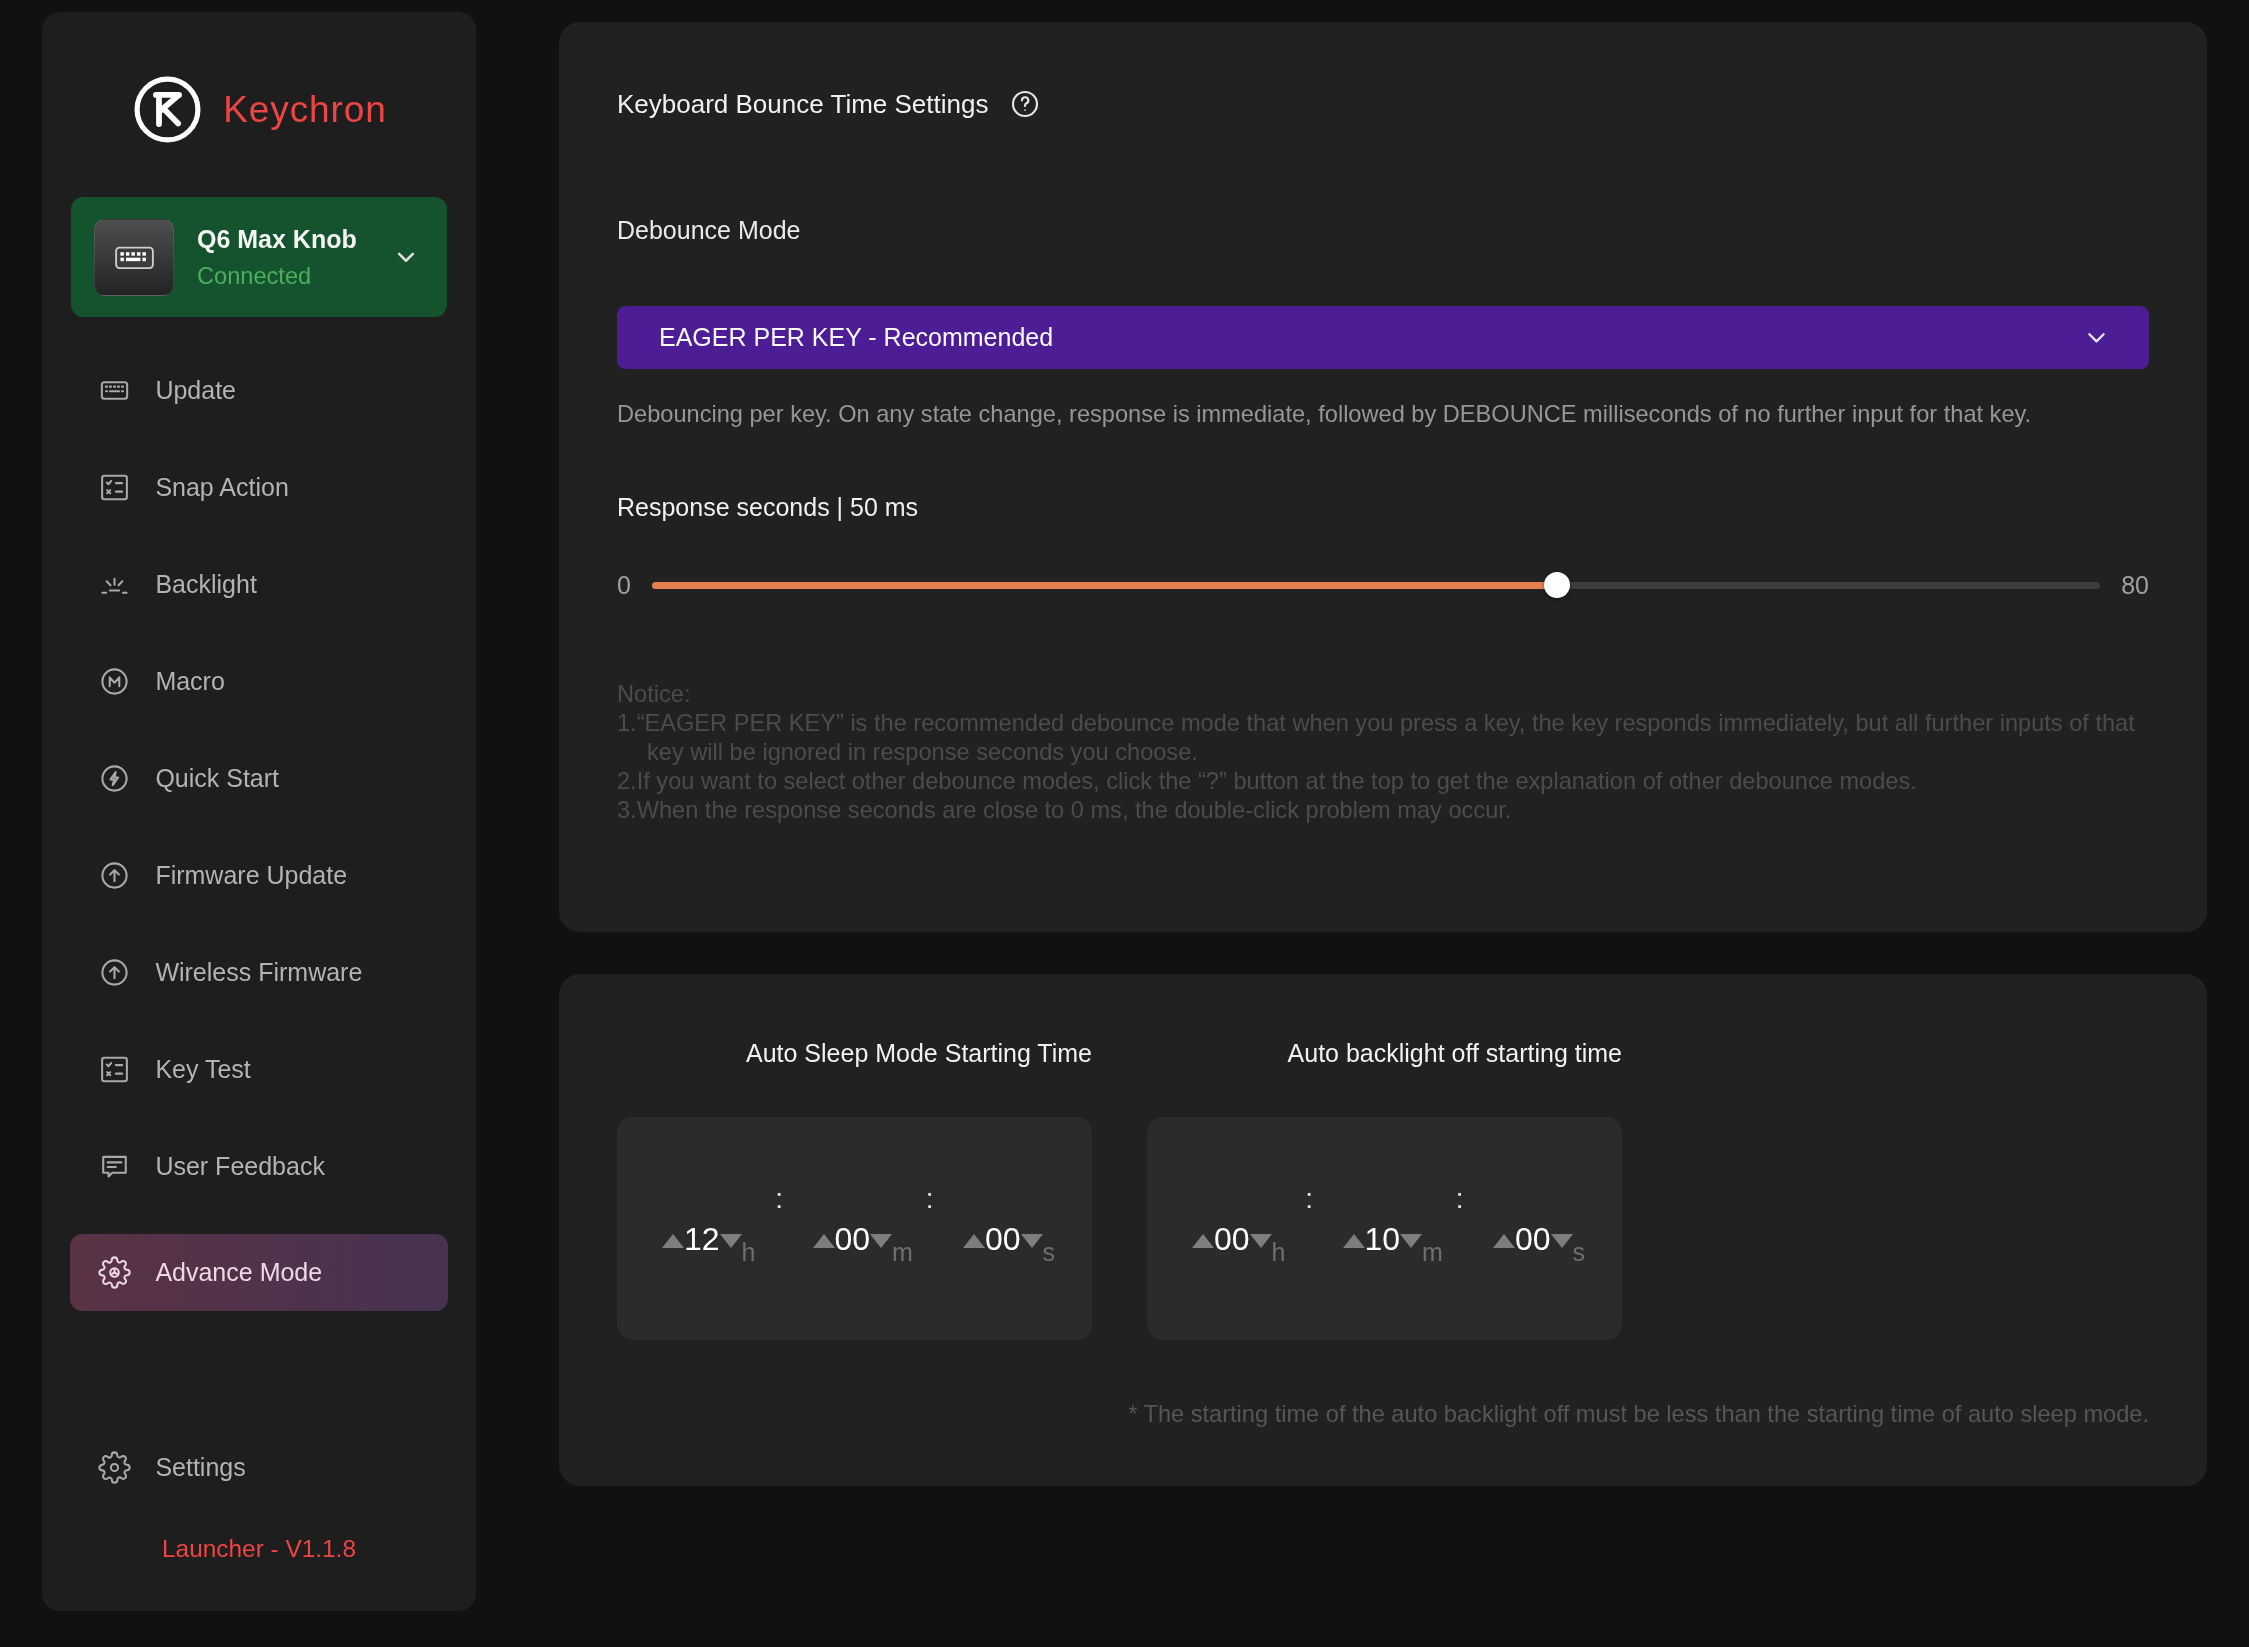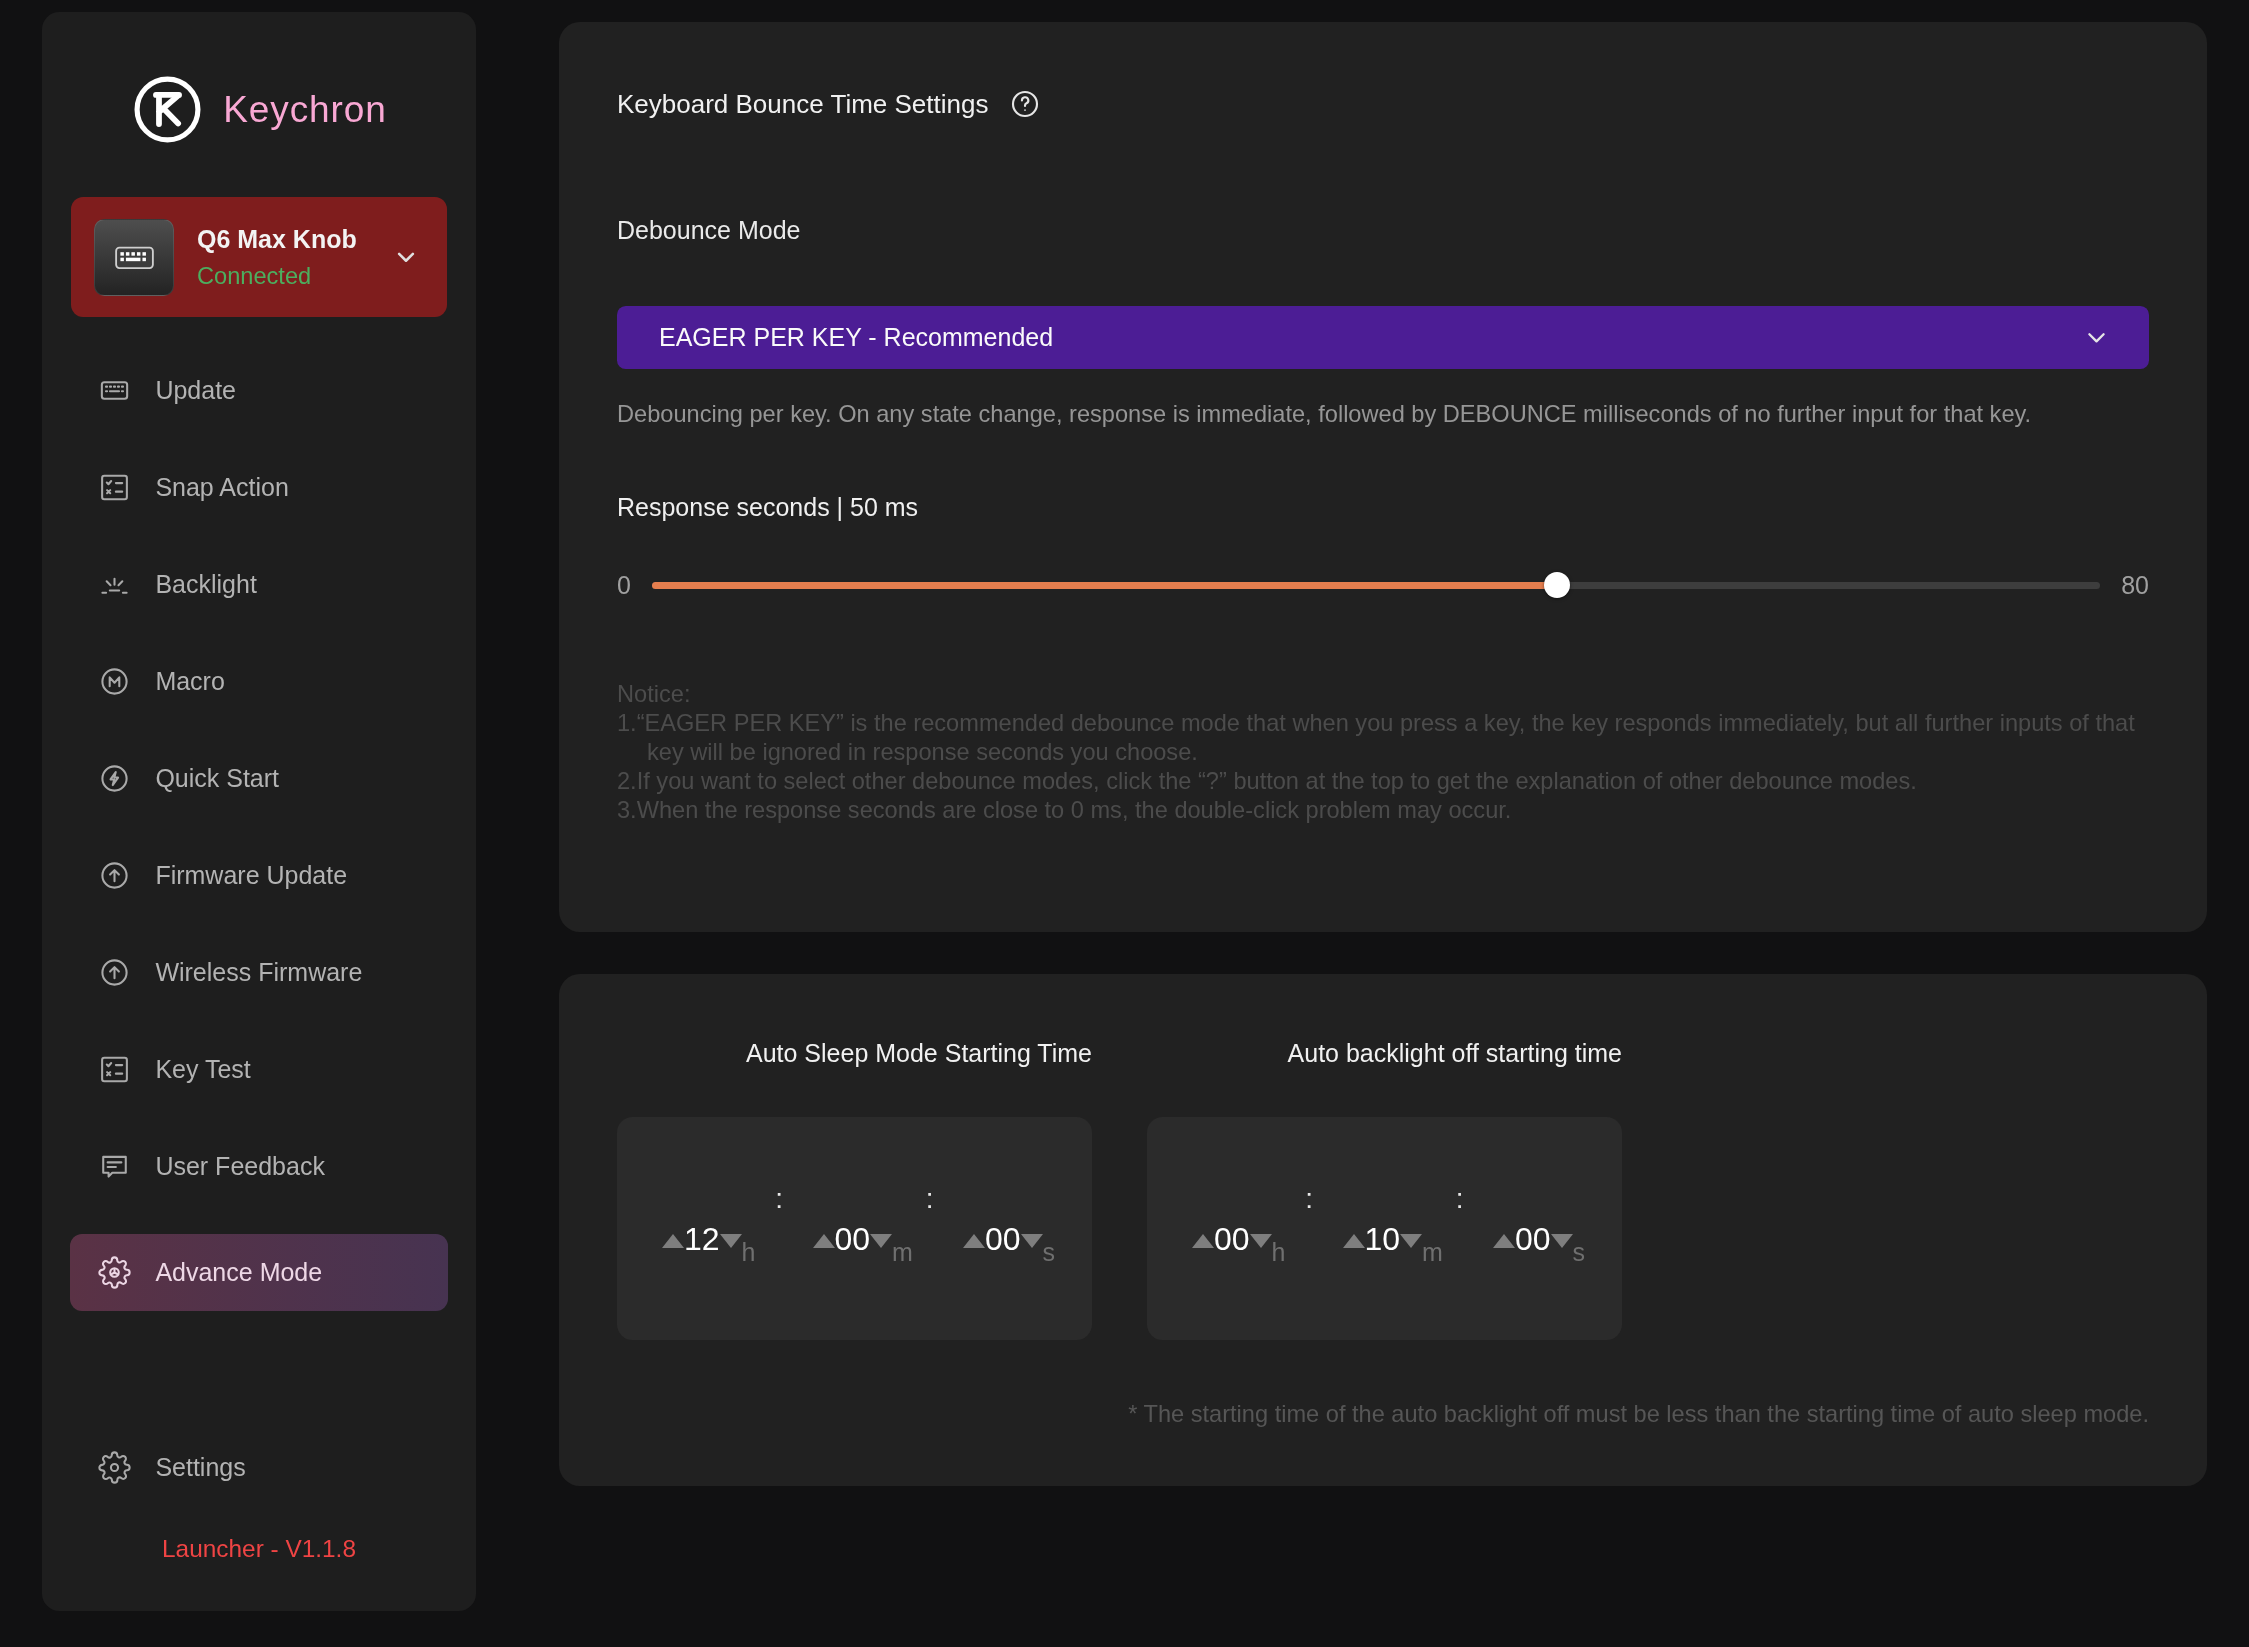--- a/index.html
+++ b/index.html
@@ -13,25 +13,25 @@
   }
 
   
   .sidebar {
     position: absolute; left: 42px; top: 12.2px;
     width: 434px; height: 1599px;
     background: #1e1e1e; border-radius: 17.5px;
     padding: 0 28px;
   }
   .logo-row { margin-top: 61px; display: flex; align-items: center; justify-content: center; gap: 19px; }
-  .logo-text { font-size: 37px; font-weight: 400; color: #f9a8d4; letter-spacing: 0.9px; }
+  .logo-text { font-size: 37px; font-weight: 400; color: #ef4444; letter-spacing: 0.9px; }
 
   .device {
     margin: 51px auto 0; width: 376px; height: 120px;
-    background: #7f1d1d; border-radius: 12.2px;
+    background: #14532d; border-radius: 12.2px;
     display: flex; align-items: center; padding: 0 26px 0 23px; cursor: pointer;
   }
   .device-tile {
     width: 80px; height: 77px; border-radius: 10.5px; flex: 0 0 auto;
     background: linear-gradient(180deg, #4e4e4e, #232323);
     border: 0.9px solid rgba(255,255,255,0.10);
     display: flex; align-items: center; justify-content: center;
   }
   .device-meta { margin-left: 23px; flex: 1; }
   .device-name { font-size: 25px; font-weight: 700; color: #f3f3f3; }

